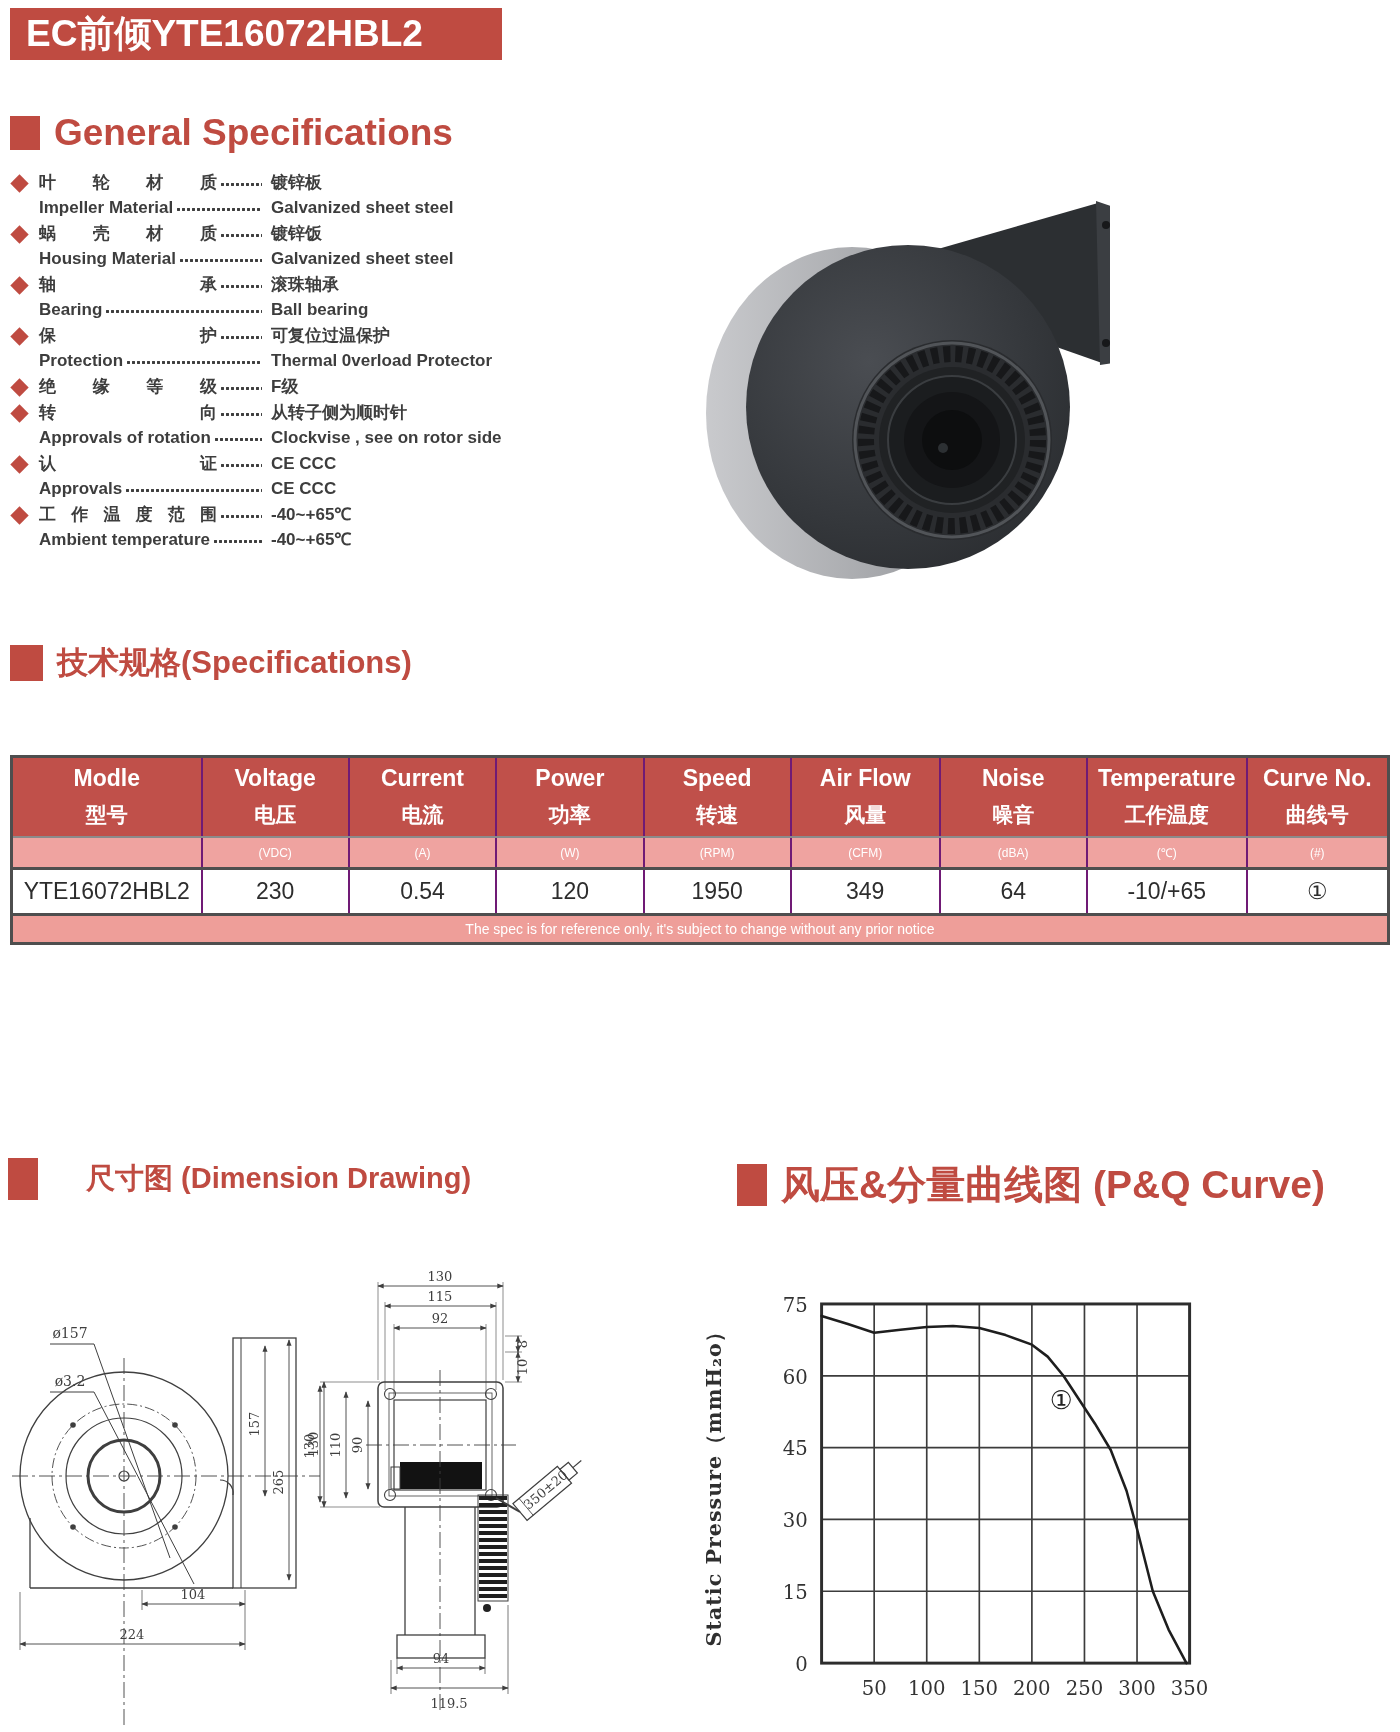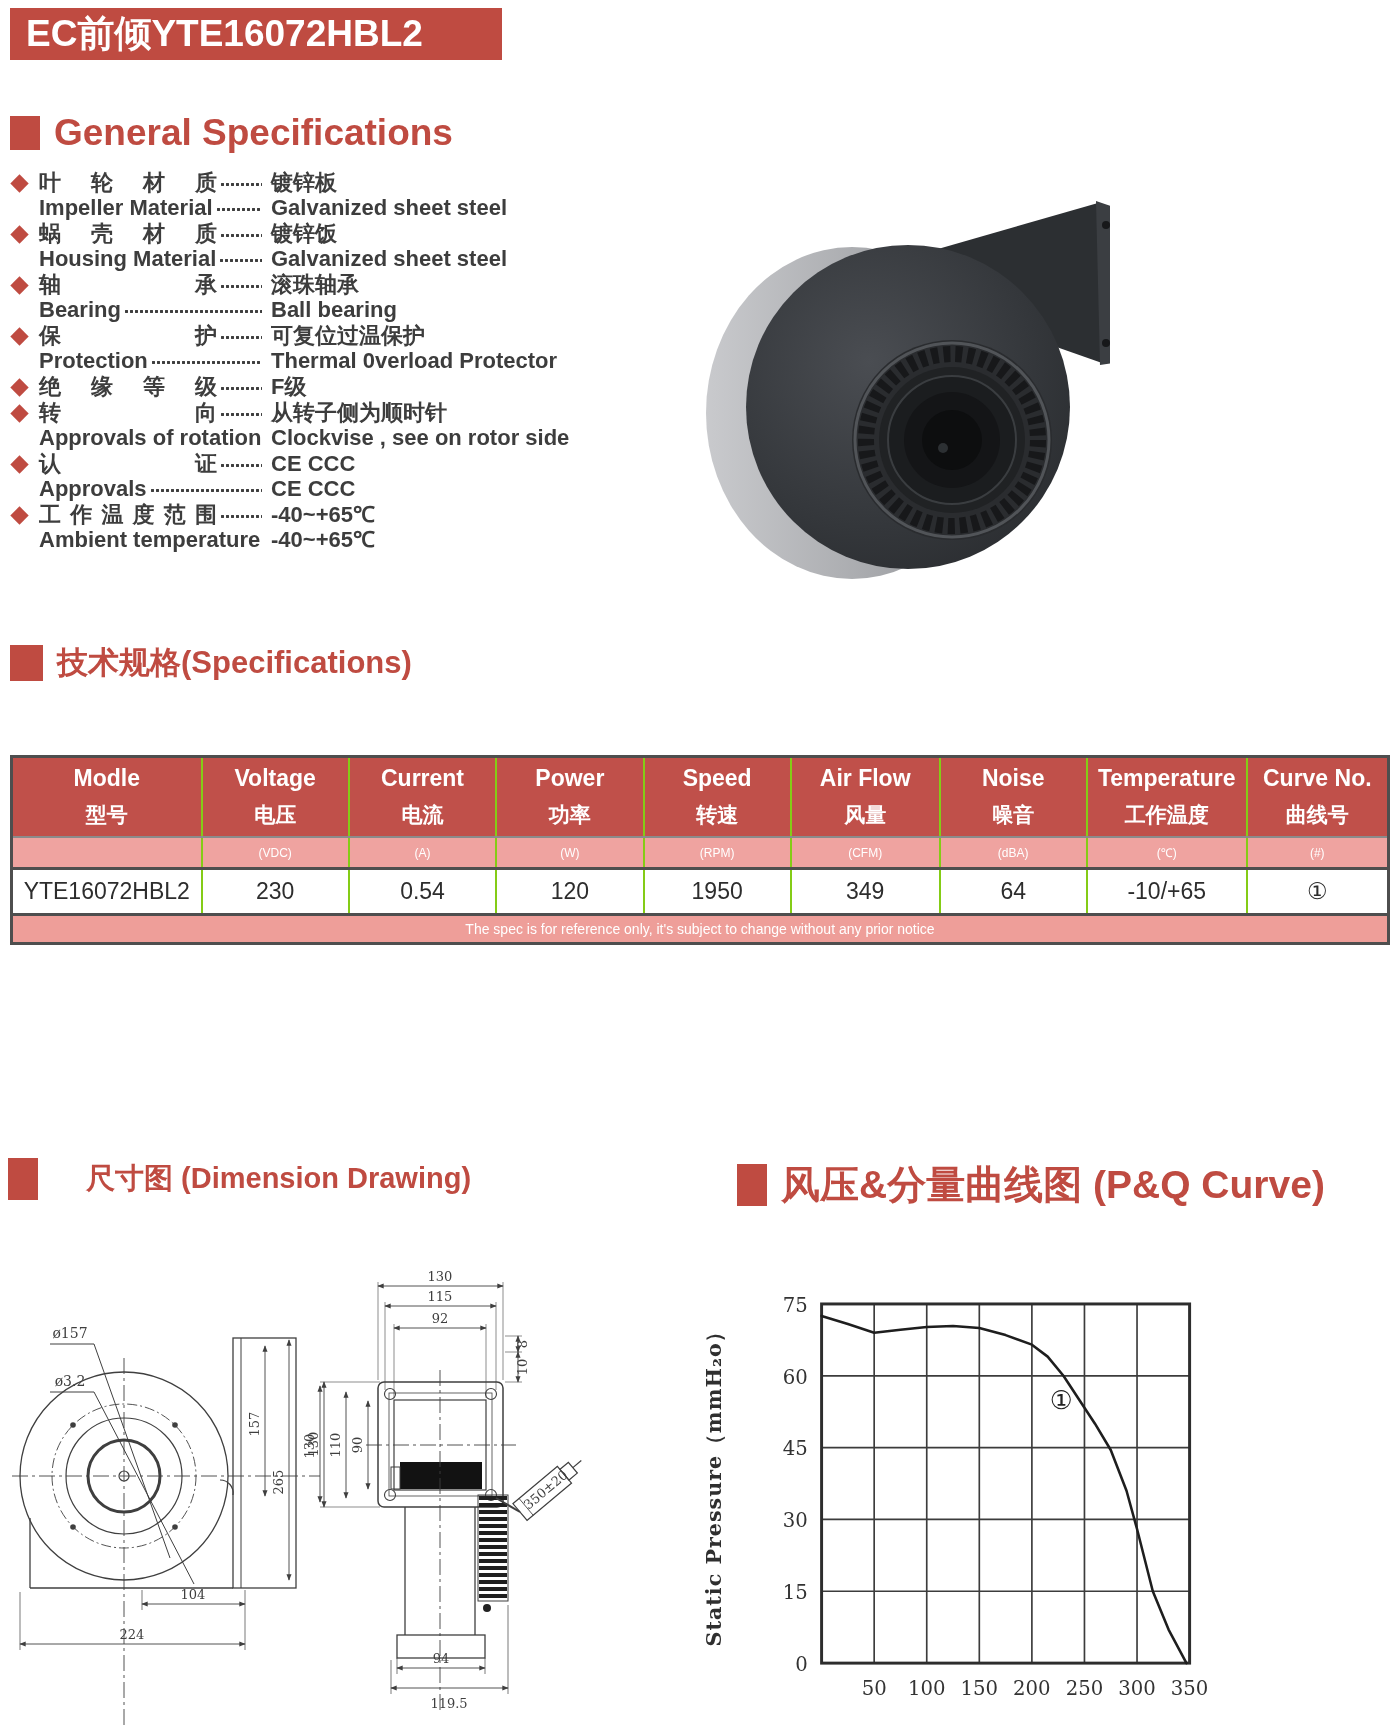--- a/index.html
+++ b/index.html
@@ -19,34 +19,34 @@
   #dim-head{left:8px;top:1158px;font-size:29px;gap:48px;}
   #dim-head .sq{width:30px;height:42px;}
   #pq-head{left:737px;top:1158px;font-size:39px;}
   #pq-head .sq{width:30px;height:42px;}
   
   .spec-list{position:absolute;left:10px;top:170px;width:580px;}
   .spec-item{display:flex;margin-bottom:1px;}
   .diamond{flex:0 0 auto;width:13px;height:13px;background:#bf4b41;transform:rotate(45deg);
            margin:7px 13px 0 3px;}
   .spec-lines{flex:1;}
-  .spec-line{display:flex;align-items:baseline;line-height:25px;font-size:22px;font-weight:bold;}
+  .spec-line{display:flex;align-items:baseline;line-height:25px;font-size:17px;font-weight:bold;}
   .spec-left{display:flex;align-items:baseline;width:228px;flex:0 0 auto;}
   .lab{white-space:nowrap;}
   .cn-label{min-width:178px;text-align:justify;text-align-last:justify;}
   .lead{flex:1;align-self:stretch;margin:0 5px 0 3px;
         background-image:radial-gradient(circle,#3e3e3e 1.4px,transparent 1.6px);
         background-size:5px 5px;background-repeat:repeat-x;background-position:0 62%;}
   .val{white-space:nowrap;margin-left:4px;}
   
   .fan-photo{position:absolute;left:700px;top:185px;width:410px;height:410px;}
   
   .spec-table{position:absolute;left:10px;top:755px;width:1380px;border-collapse:collapse;
               table-layout:fixed;border:3px solid #4e4e4e;}
-  .spec-table th,.spec-table td{border-left:2px solid #6f6f6f;border-right:2px solid #84cc16;
+  .spec-table th,.spec-table td{border-left:2px solid #6f6f6f;border-right:2px solid #701a75;
               text-align:center;vertical-align:middle;padding:0;}
   .hrow th{background:#c0504a;color:#fff;height:78px;border-bottom:2px solid #8b8b8b;}
   .h-en{font-size:23px;font-weight:bold;}
   .h-cn{font-size:21px;font-weight:bold;margin-top:9px;}
   .urow td{background:#efa3a0;color:#fff;font-size:12px;height:29px;border-bottom:3px solid #4e4e4e;}
   .drow td{background:#fff;color:#2d2d2d;font-size:23px;height:43px;border-bottom:3px solid #4e4e4e;margin-top:36px;}
   .nrow td{background:#ee9e99;color:#fff;font-size:14px;height:26px;}
   
   .dim-draw{position:absolute;left:8px;top:1240px;width:620px;height:492px;}
   .pq-chart{position:absolute;left:690px;top:1240px;width:705px;height:492px;}

